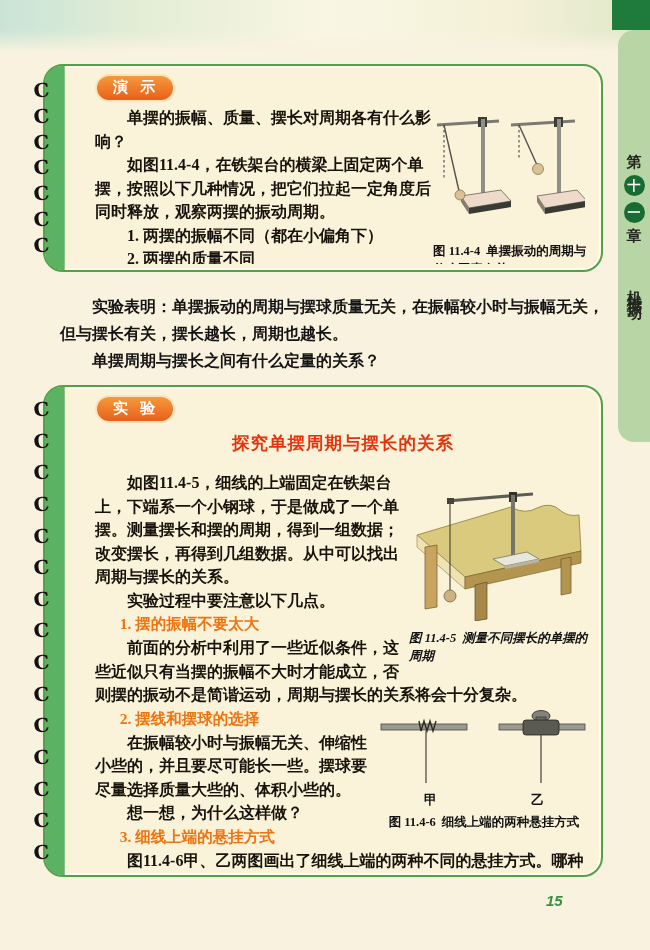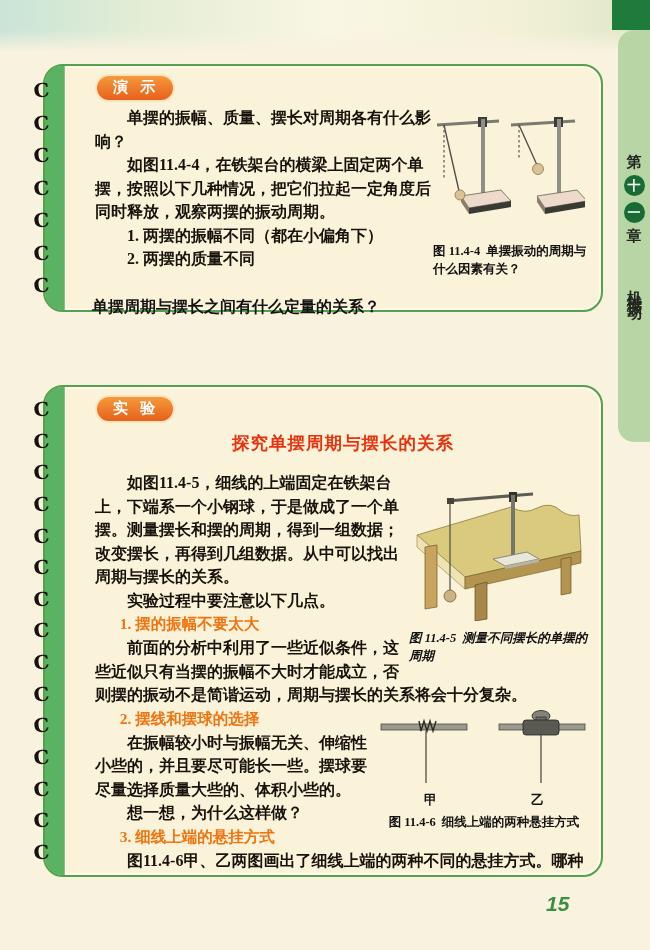--- a/index.html
+++ b/index.html
@@ -61,41 +61,41 @@
 
   
   .exp-title { text-align:center; color:#e6330e; font-size:17.5px; font-weight:800;
     margin:8px 0 16px; letter-spacing:1px; }
   .fig-right1 { float:right; width:182px; margin:0 0 2px 8px;font-style:italic; }
   .fig-right2 { float:right; width:214px; margin:2px 0 2px 6px; text-align:center; }
   .fig-right2 .sub-labels { display:flex; font-size:13px; font-weight:700; color:#121212; }
   .fig-right2 .sub-labels span { width:50%; }
   .fig-right2 .fig-caption { text-align:center; }
 
-  .page-num { position:absolute; top:892px; left:546px; color:#3b8f3f; font-size:21px;
+  .page-num { position:absolute; top:892px; left:546px; color:#3b8f3f; font-size:15px;
     font-weight:700; font-style:italic; font-family:"Liberation Sans","DejaVu Sans",sans-serif; }
 </style>
 </head>
 <body>
 
 <div class="page">
 
   <div class="top-band"></div>
   <div class="corner-block"></div>
 
   <div class="side-tab">
     <span class="ch">第</span>
     <span class="chapter-circle">十</span>
     <span class="chapter-circle">一</span>
     <span class="ch">章</span>
     <span class="side-gap"></span>
     <span class="vtext">机械振动</span>
   </div>
 
-  <div class="panel" style="top:64px;height:248px;">
+  <div class="panel" style="top:64px;height:208px;">
     <div class="strip"></div>
     <div class="coils" style="top:16px;bottom:16px;">
         <span class="coil-ring"></span>
         <span class="coil-ring"></span>
         <span class="coil-ring"></span>
         <span class="coil-ring"></span>
         <span class="coil-ring"></span>
         <span class="coil-ring"></span>
         <span class="coil-ring"></span>
       </div>
@@ -136,20 +136,21 @@
           </svg>
           <div class="fig-caption">
             <span class="lbl">图 11.4-4</span><span>单摆振动的周期与什么因素有关？</span>
           </div>
         </div>
       </div>
     </div>
   </div>
 
   <div class="mid">
+    <p>实验表明：单摆振动的周期与摆球质量无关，在振幅较小时与振幅无关，但与摆长有关，摆长越长，周期也越长。</p>
     <p>单摆周期与摆长之间有什么定量的关系？</p>
   </div>
 
   <div class="panel" style="top:385px;height:492px;">
     <div class="strip"></div>
     <div class="coils" style="top:14px;bottom:14px;">
         <span class="coil-ring"></span>
         <span class="coil-ring"></span>
         <span class="coil-ring"></span>
         <span class="coil-ring"></span>

